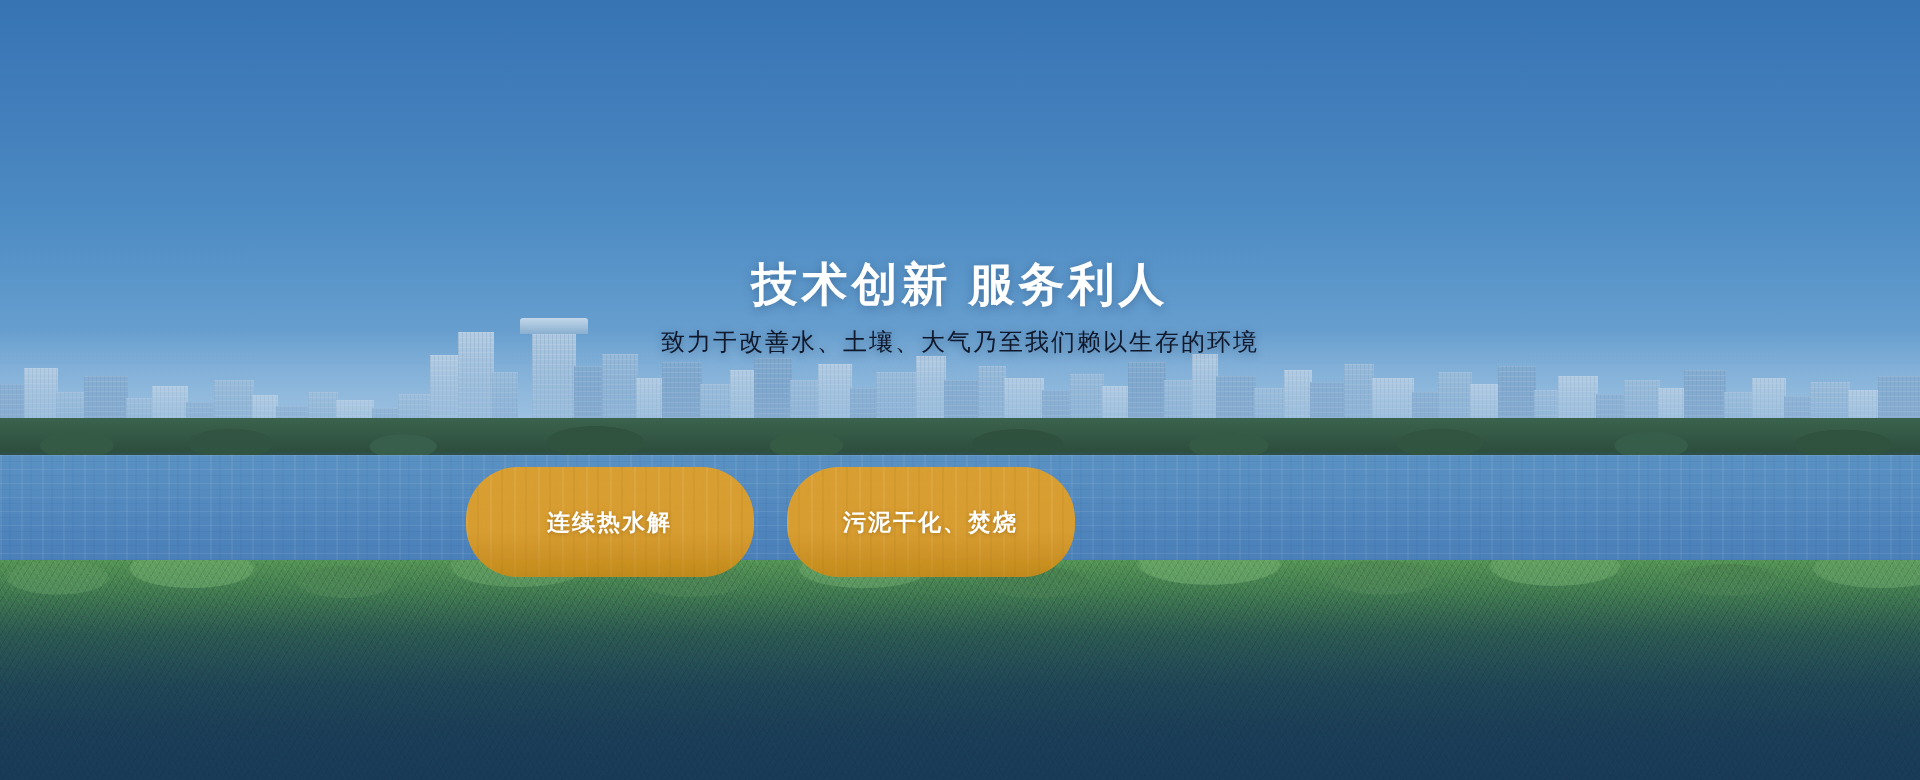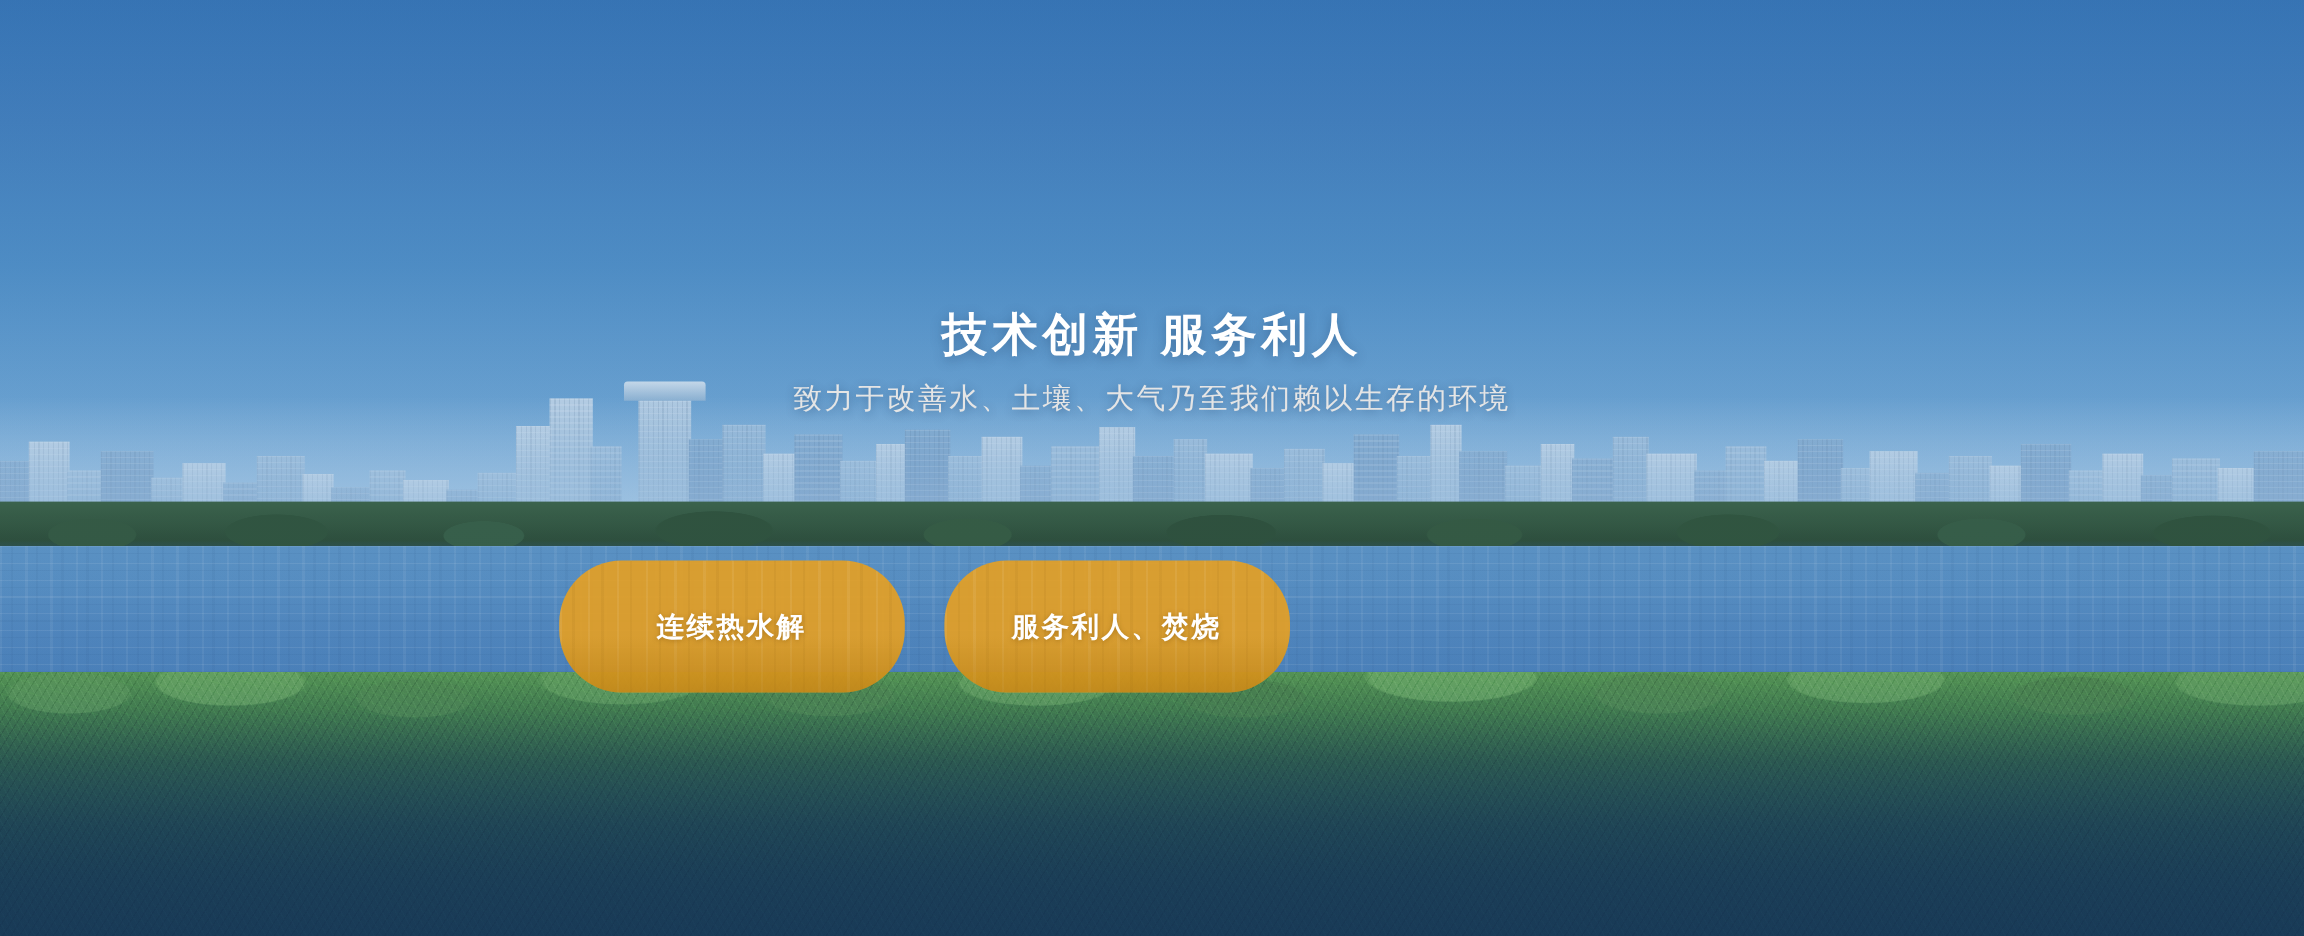--- a/index.html
+++ b/index.html
@@ -140,25 +140,25 @@
     background:linear-gradient(180deg, rgba(40,95,160,.10) 0%, rgba(40,95,160,.06) 55%, rgba(30,75,135,.18) 100%);
     pointer-events:none;
   }
 
   
   .copy {
     position:absolute; left:0; top:258px; width:1920px;
     text-align:center; z-index:5;
   }
   .headline {
-    color:#ffffff; font-size:38px; font-weight:bold; letter-spacing:4px;
+    color:#ffffff; font-size:46px; font-weight:bold; letter-spacing:4px;
     line-height:1.16; text-shadow:0 2px 10px rgba(20,50,90,.35);
   }
   .subhead {
-    margin-top:14px; color:#e5e5e5; font-size:24px; font-weight:normal;
+    margin-top:14px; color:#0f172a; font-size:24px; font-weight:normal;
     letter-spacing:2px; line-height:1.4; text-shadow:0 2px 8px rgba(20,50,90,.45);
   }
 
   
   .pills {
     position:absolute; left:0; top:467px; width:1540px;
     display:flex; justify-content:center; align-items:center; gap:33px; z-index:6;
   }
   .pill {
     position:relative;
@@ -276,17 +276,17 @@
   <div class="copy">
     <div class="headline">技术创新  服务利人</div>
     <div class="subhead">致力于改善水、土壤、大气乃至我们赖以生存的环境</div>
   </div>
 
   <div class="pills">
     <div class="pill">
       <span>连续热水解</span>
     </div>
     <div class="pill">
-      <span>服务利人、焚烧</span>
+      <span>污泥干化、焚烧</span>
     </div>
   </div>
 
 </div>
 
 </body></html>

